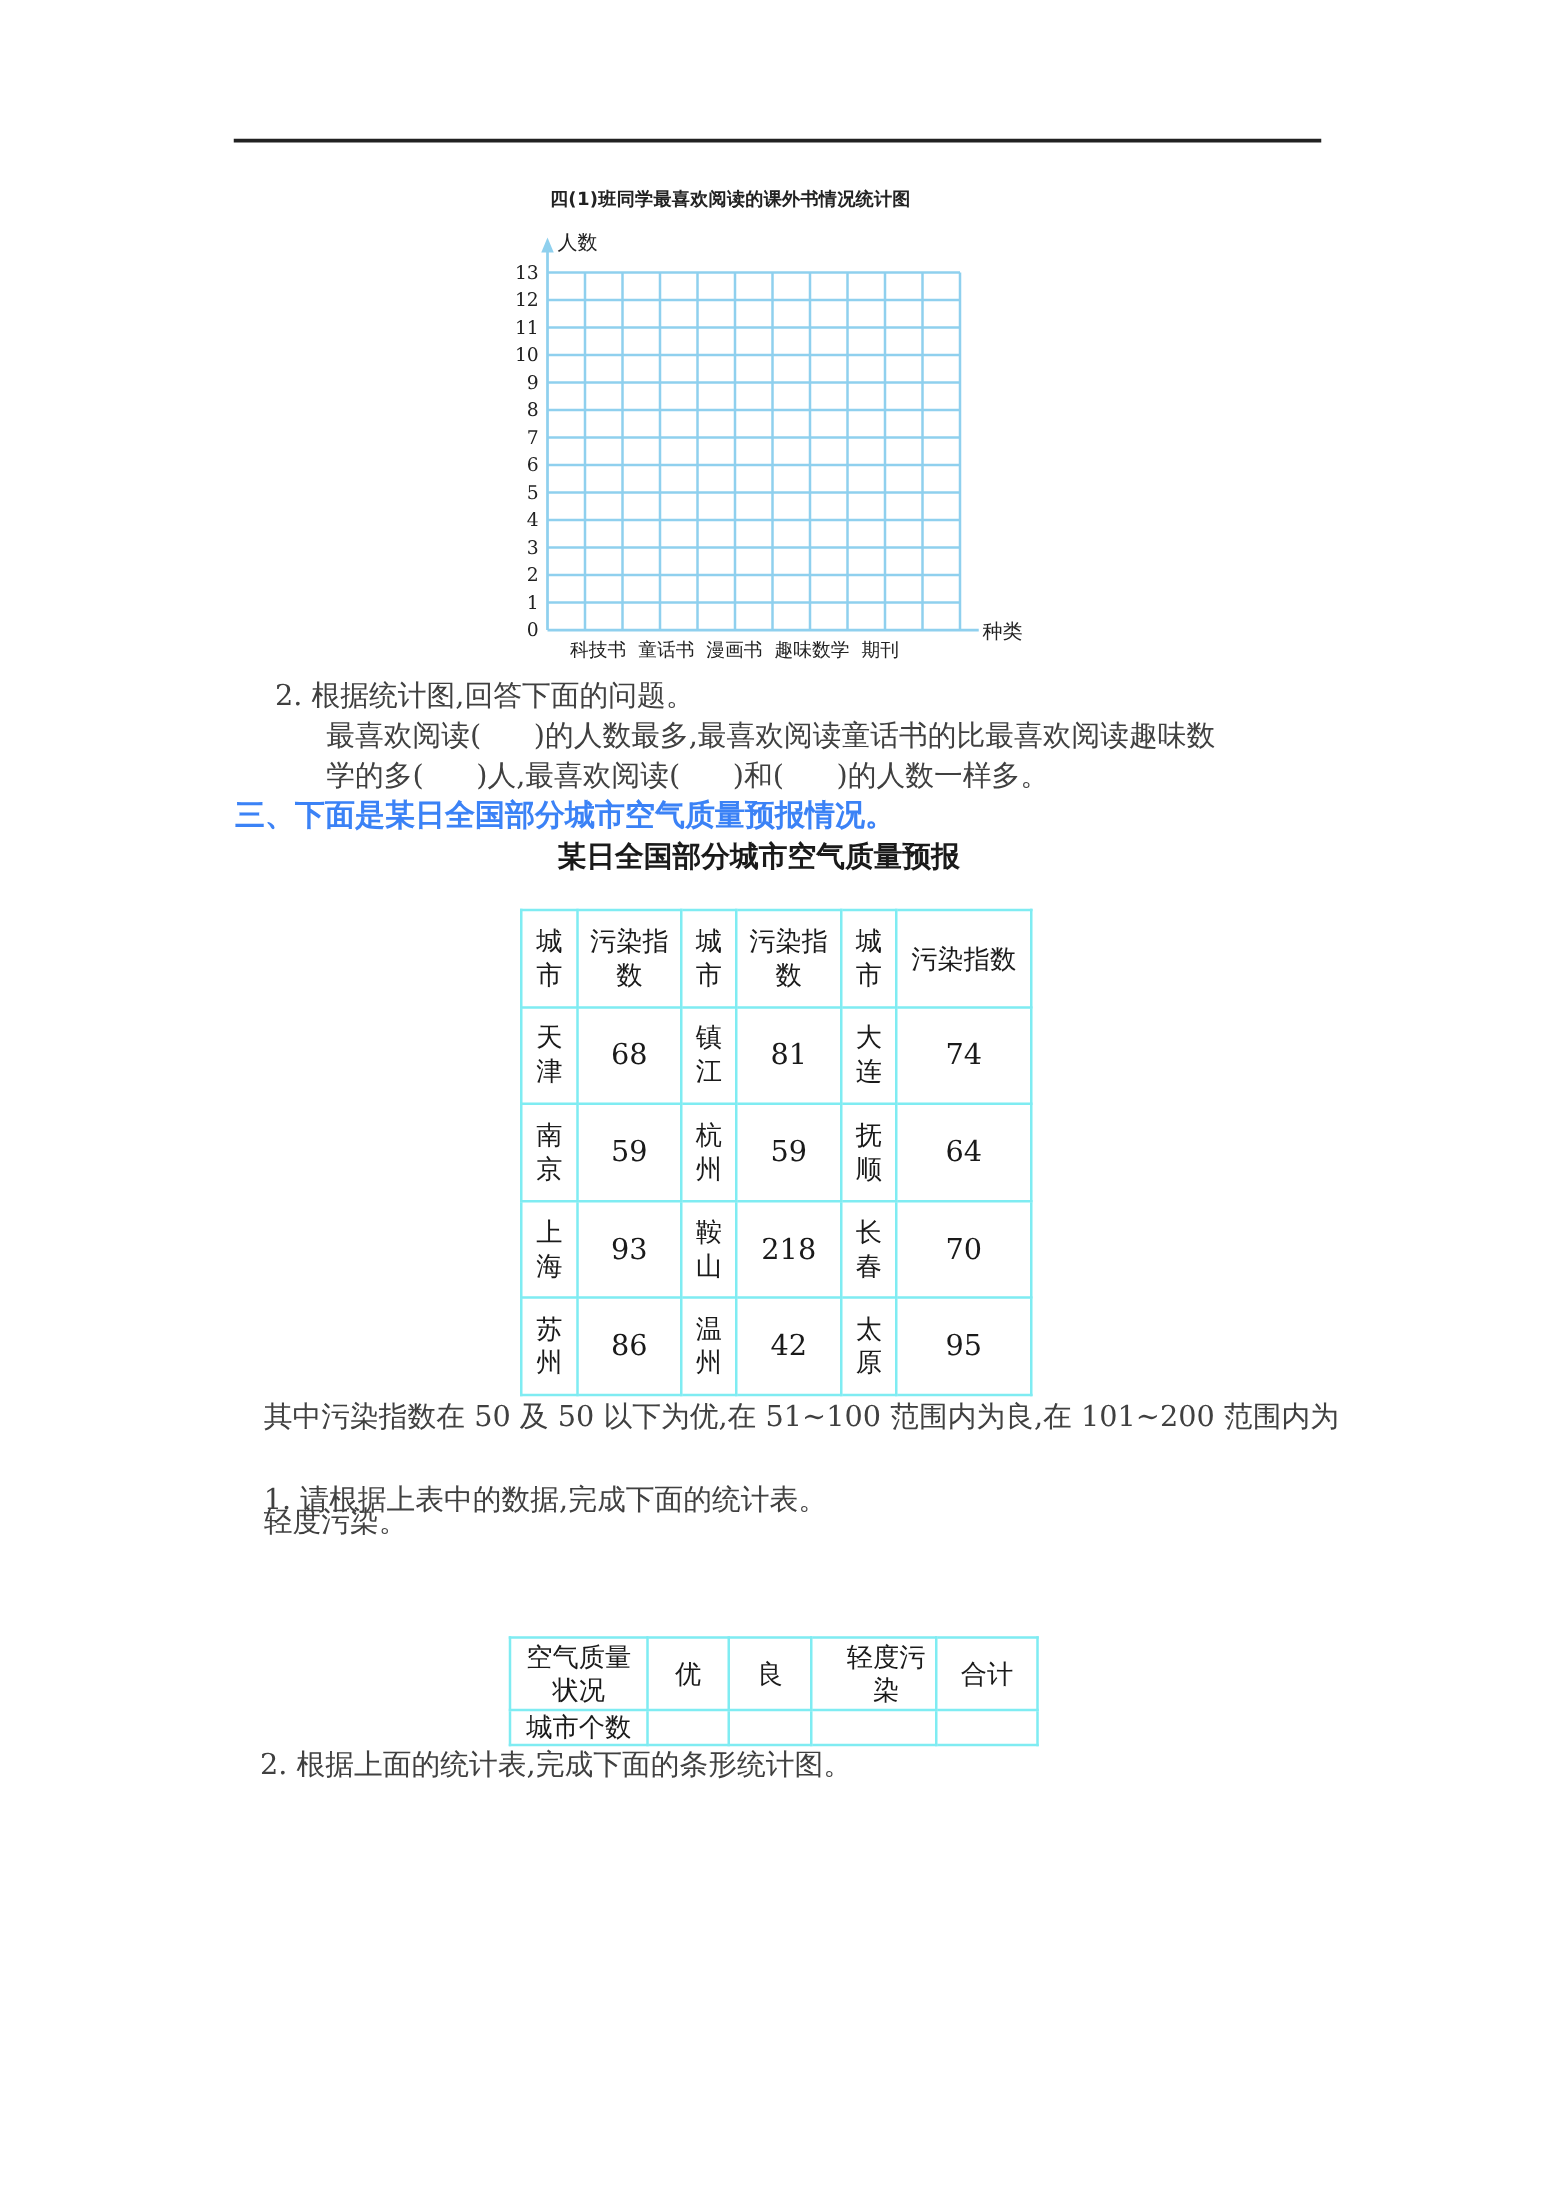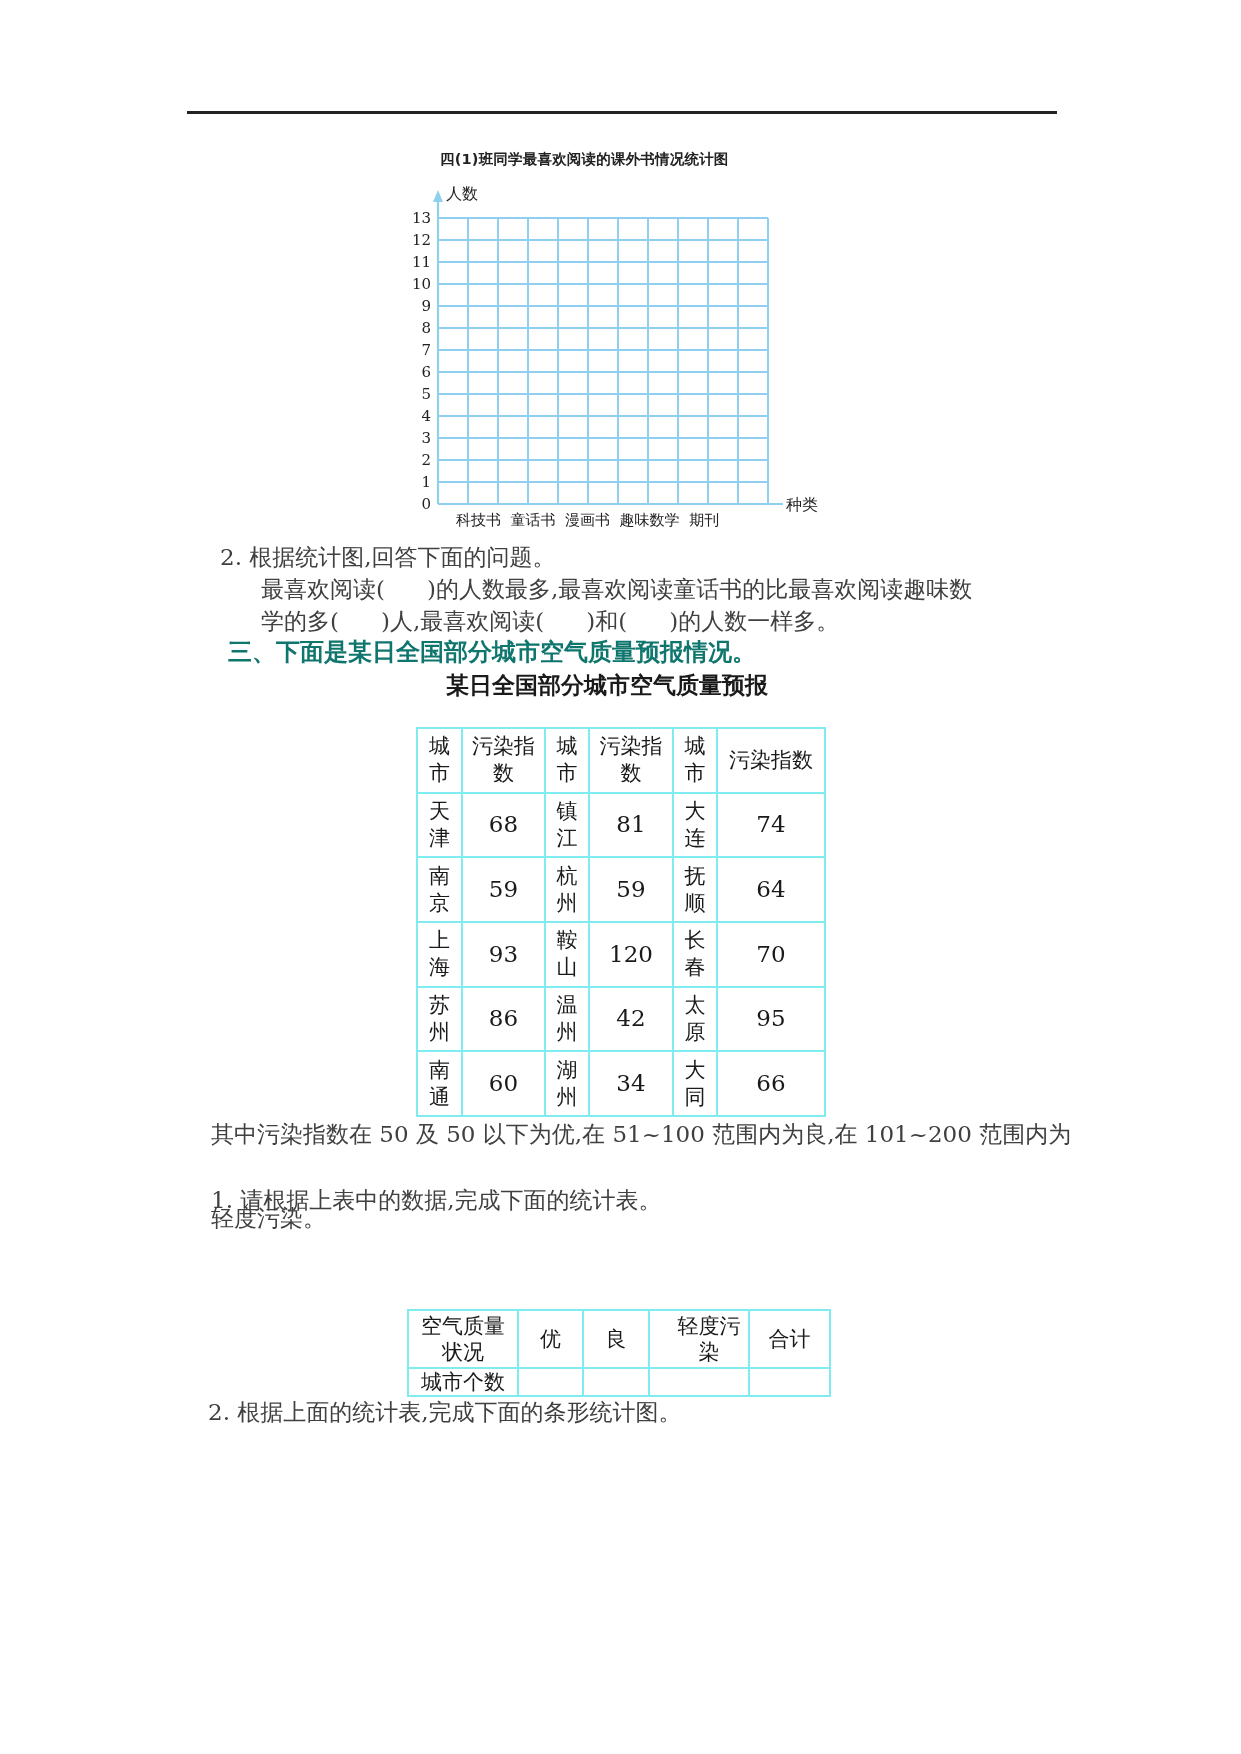--- a/index.html
+++ b/index.html
@@ -5,21 +5,21 @@
   html, body { margin: 0; padding: 0; background: #ffffff; }
   body { width: 1241px; height: 1754px; position: relative; overflow: hidden;
          font-family: "DejaVu Serif", "Liberation Serif", serif; color: #1a1a1a; }
   .abs { position: absolute; }
   .top-rule { left: 187px; top: 111px; width: 870px; height: 3px; background: #222; }
   .chart-title { left: 440px; top: 150px; font-family: "DejaVu Sans", "Liberation Sans", sans-serif;
                  font-size: 14.5px; font-weight: bold; color: #222; white-space: nowrap; letter-spacing: 0.2px; }
   svg text { font-family: "DejaVu Serif", "Liberation Serif", serif; }
   .para { font-size: 23px; line-height: 32px; white-space: nowrap; color: #404040; }
   .red-head { left: 188px; top: 636px; font-family: Liberation Serif, serif;
-              font-size: 24px; font-weight: bold; color: #0f766e; white-space: nowrap; margin-left: 40px; }
+              font-size: 24px; font-weight: bold; color: #3b82f6; white-space: nowrap; }
   .table-title { left: 446px; top: 670px; font-family: "DejaVu Sans", "Liberation Sans", sans-serif;
                  font-size: 23px; font-weight: bold; color: #1a1a1a; white-space: nowrap; }
   table.grid { border-collapse: collapse; position: absolute; table-layout: fixed; }
   table.grid td { border: 2px solid #7fecf2; text-align: center; vertical-align: middle;
                   font-size: 21px; line-height: 26px; padding: 0; color: #1a1a1a; }
   .stack { display: inline-block; width: 1.1em; word-break: break-all; line-height: 27px; }
   .num { font-size: 23px; }
   .blank { display: inline-block; width: 42px; }
 </style>
 </head>
@@ -123,39 +123,31 @@
         <td><span class="num">59</span></td>
         <td><span class="stack">杭州</span></td>
         <td><span class="num">59</span></td>
         <td><span class="stack">抚顺</span></td>
         <td><span class="num">64</span></td>
       </tr>
       <tr style="height: 55px;">
         <td><span class="stack">上海</span></td>
         <td><span class="num">93</span></td>
         <td><span class="stack">鞍山</span></td>
-        <td><span class="num">120</span></td>
+        <td><span class="num">218</span></td>
         <td><span class="stack">长春</span></td>
         <td><span class="num">70</span></td>
       </tr>
       <tr style="height: 55px;">
         <td><span class="stack">苏州</span></td>
         <td><span class="num">86</span></td>
         <td><span class="stack">温州</span></td>
         <td><span class="num">42</span></td>
         <td><span class="stack">太原</span></td>
         <td><span class="num">95</span></td>
-      </tr>
-      <tr style="height: 55px;">
-        <td><span class="stack">南通</span></td>
-        <td><span class="num">60</span></td>
-        <td><span class="stack">湖州</span></td>
-        <td><span class="num">34</span></td>
-        <td><span class="stack">大同</span></td>
-        <td><span class="num">66</span></td>
       </tr>
     </tbody>
 </table>
 
 <div class="abs para" style="left:211px; top:1118px;text-align:right;">其中污染指数在 50 及 50 以下为优,在 51~100 范围内为良,在 101~200 范围内为</div>
 <div class="abs para" style="left:211px; top:1202px;">轻度污染。</div>
 <div class="abs para" style="left:211px; top:1184px;">1.  请根据上表中的数据,完成下面的统计表。</div>
 
 <table class="grid" style="left:407px; top:1309px; width:422px; height:86px;">
   <colgroup>

